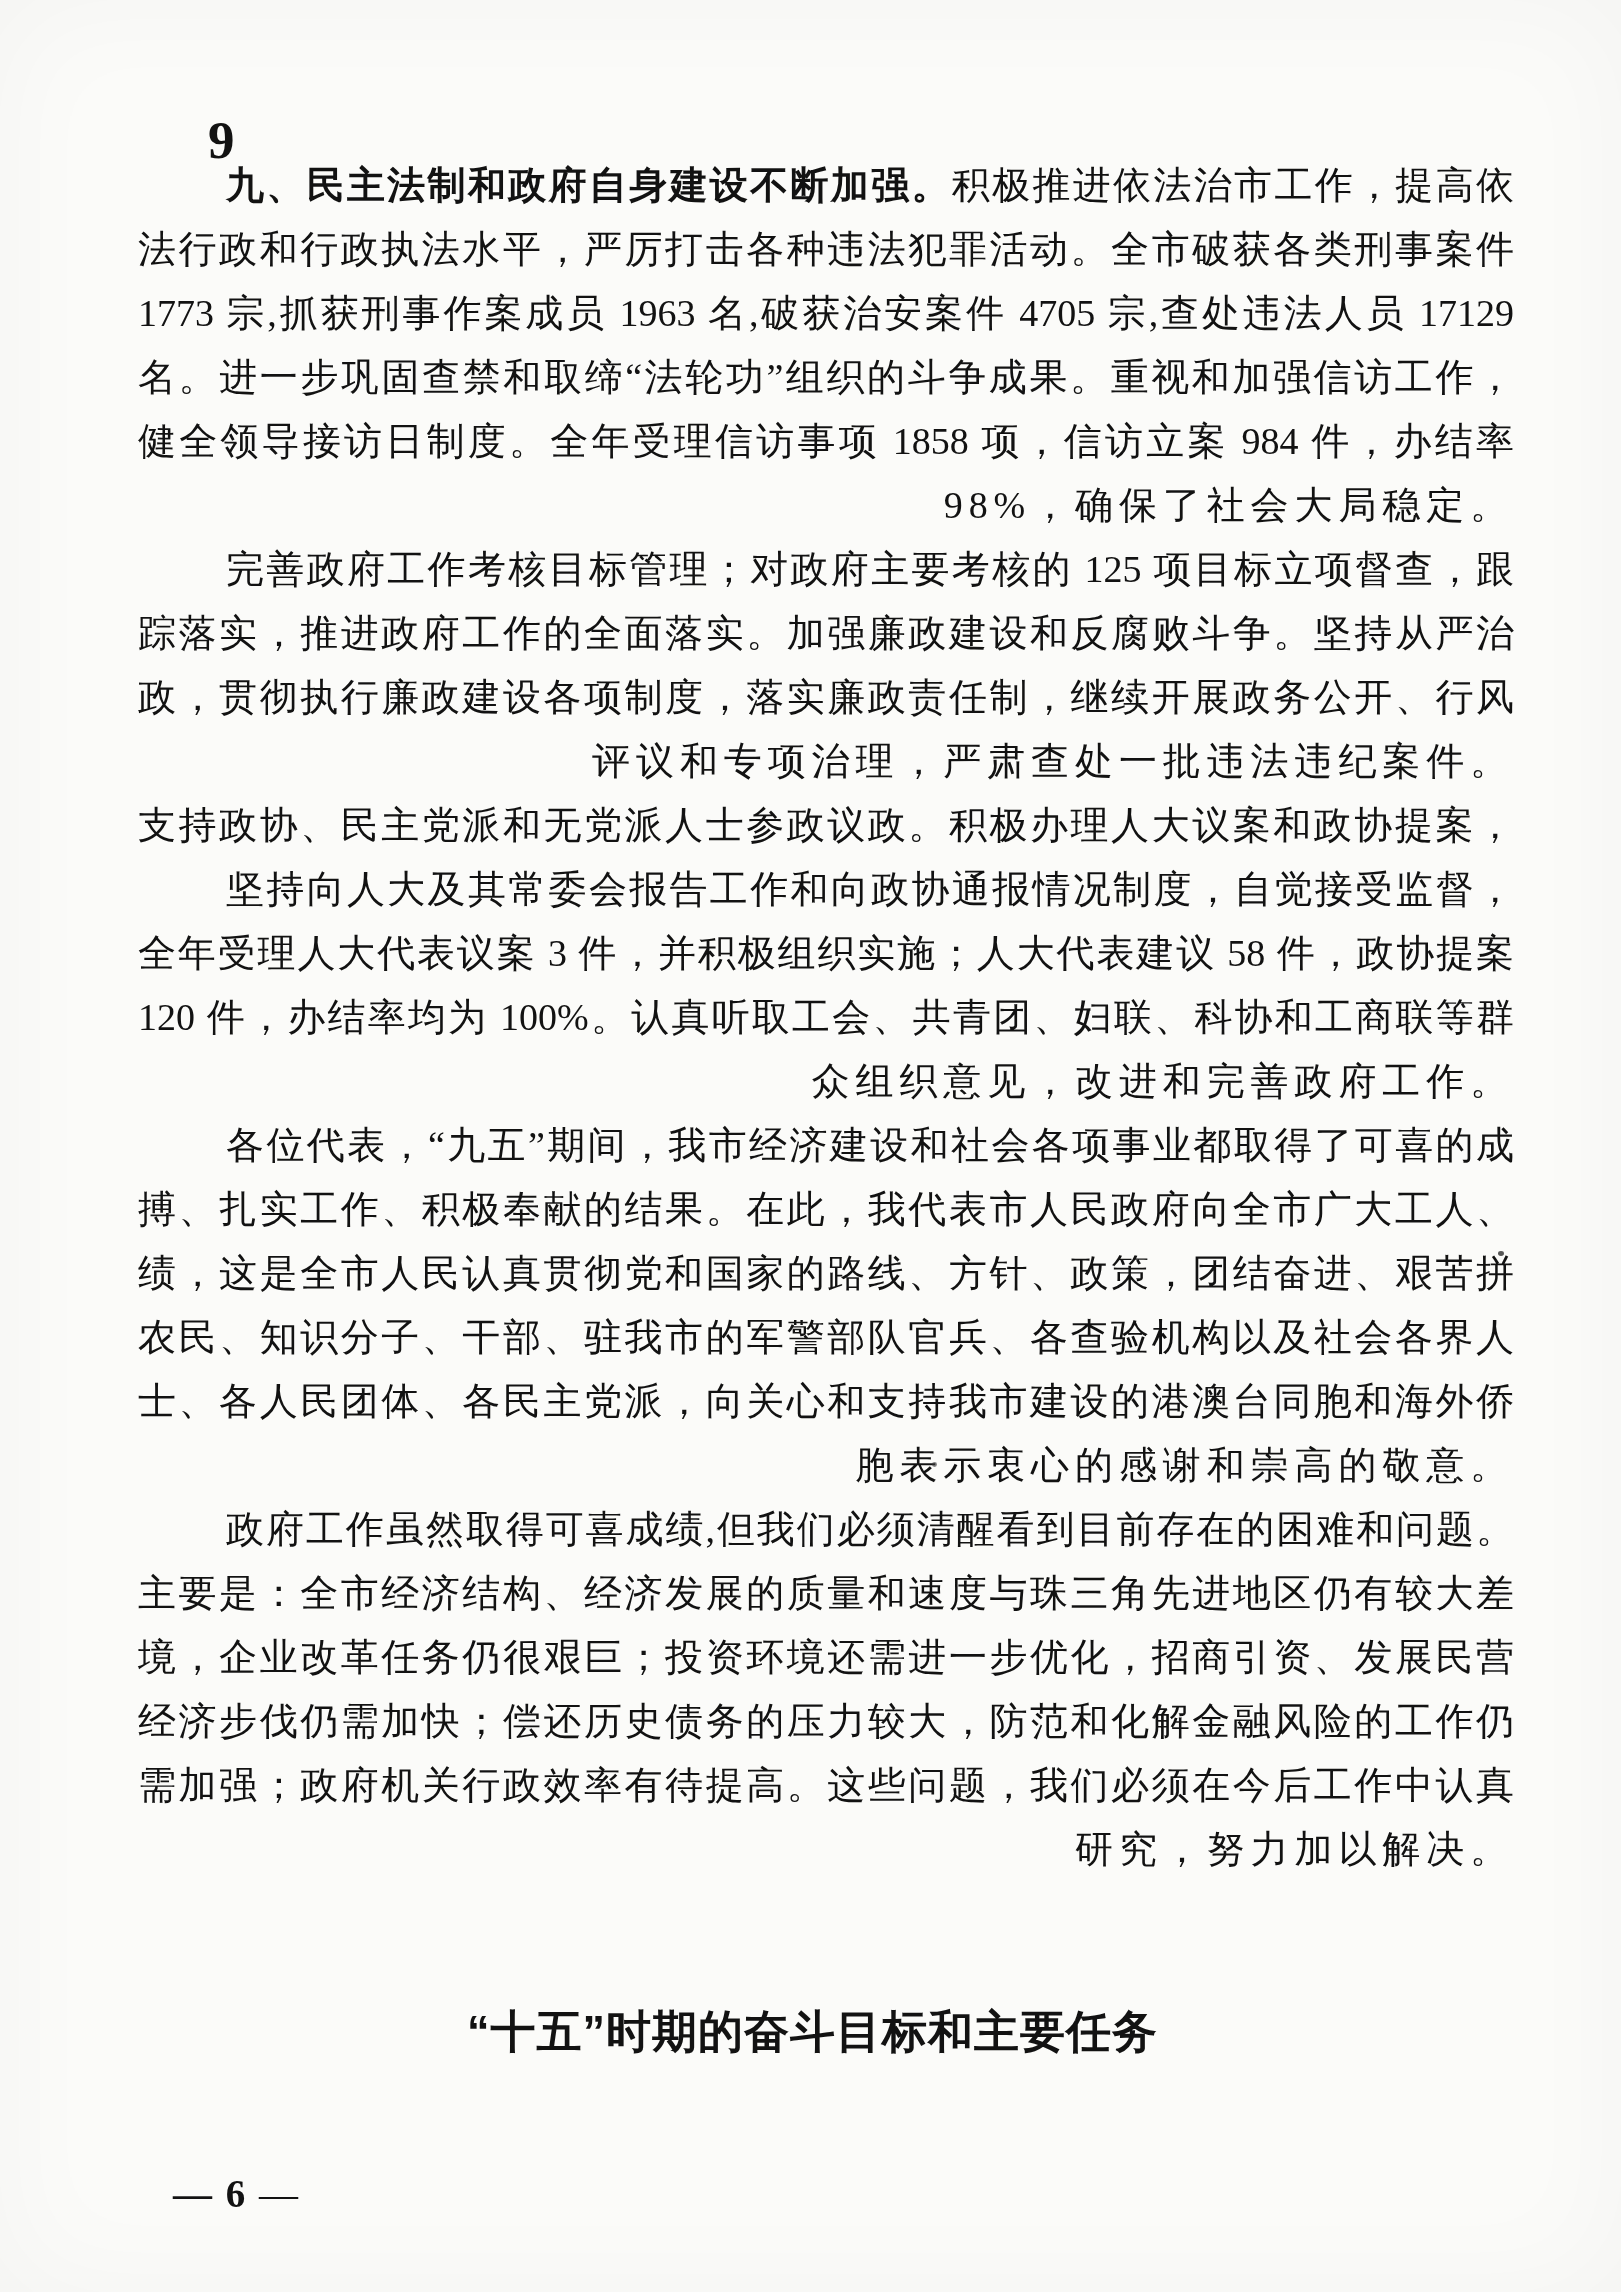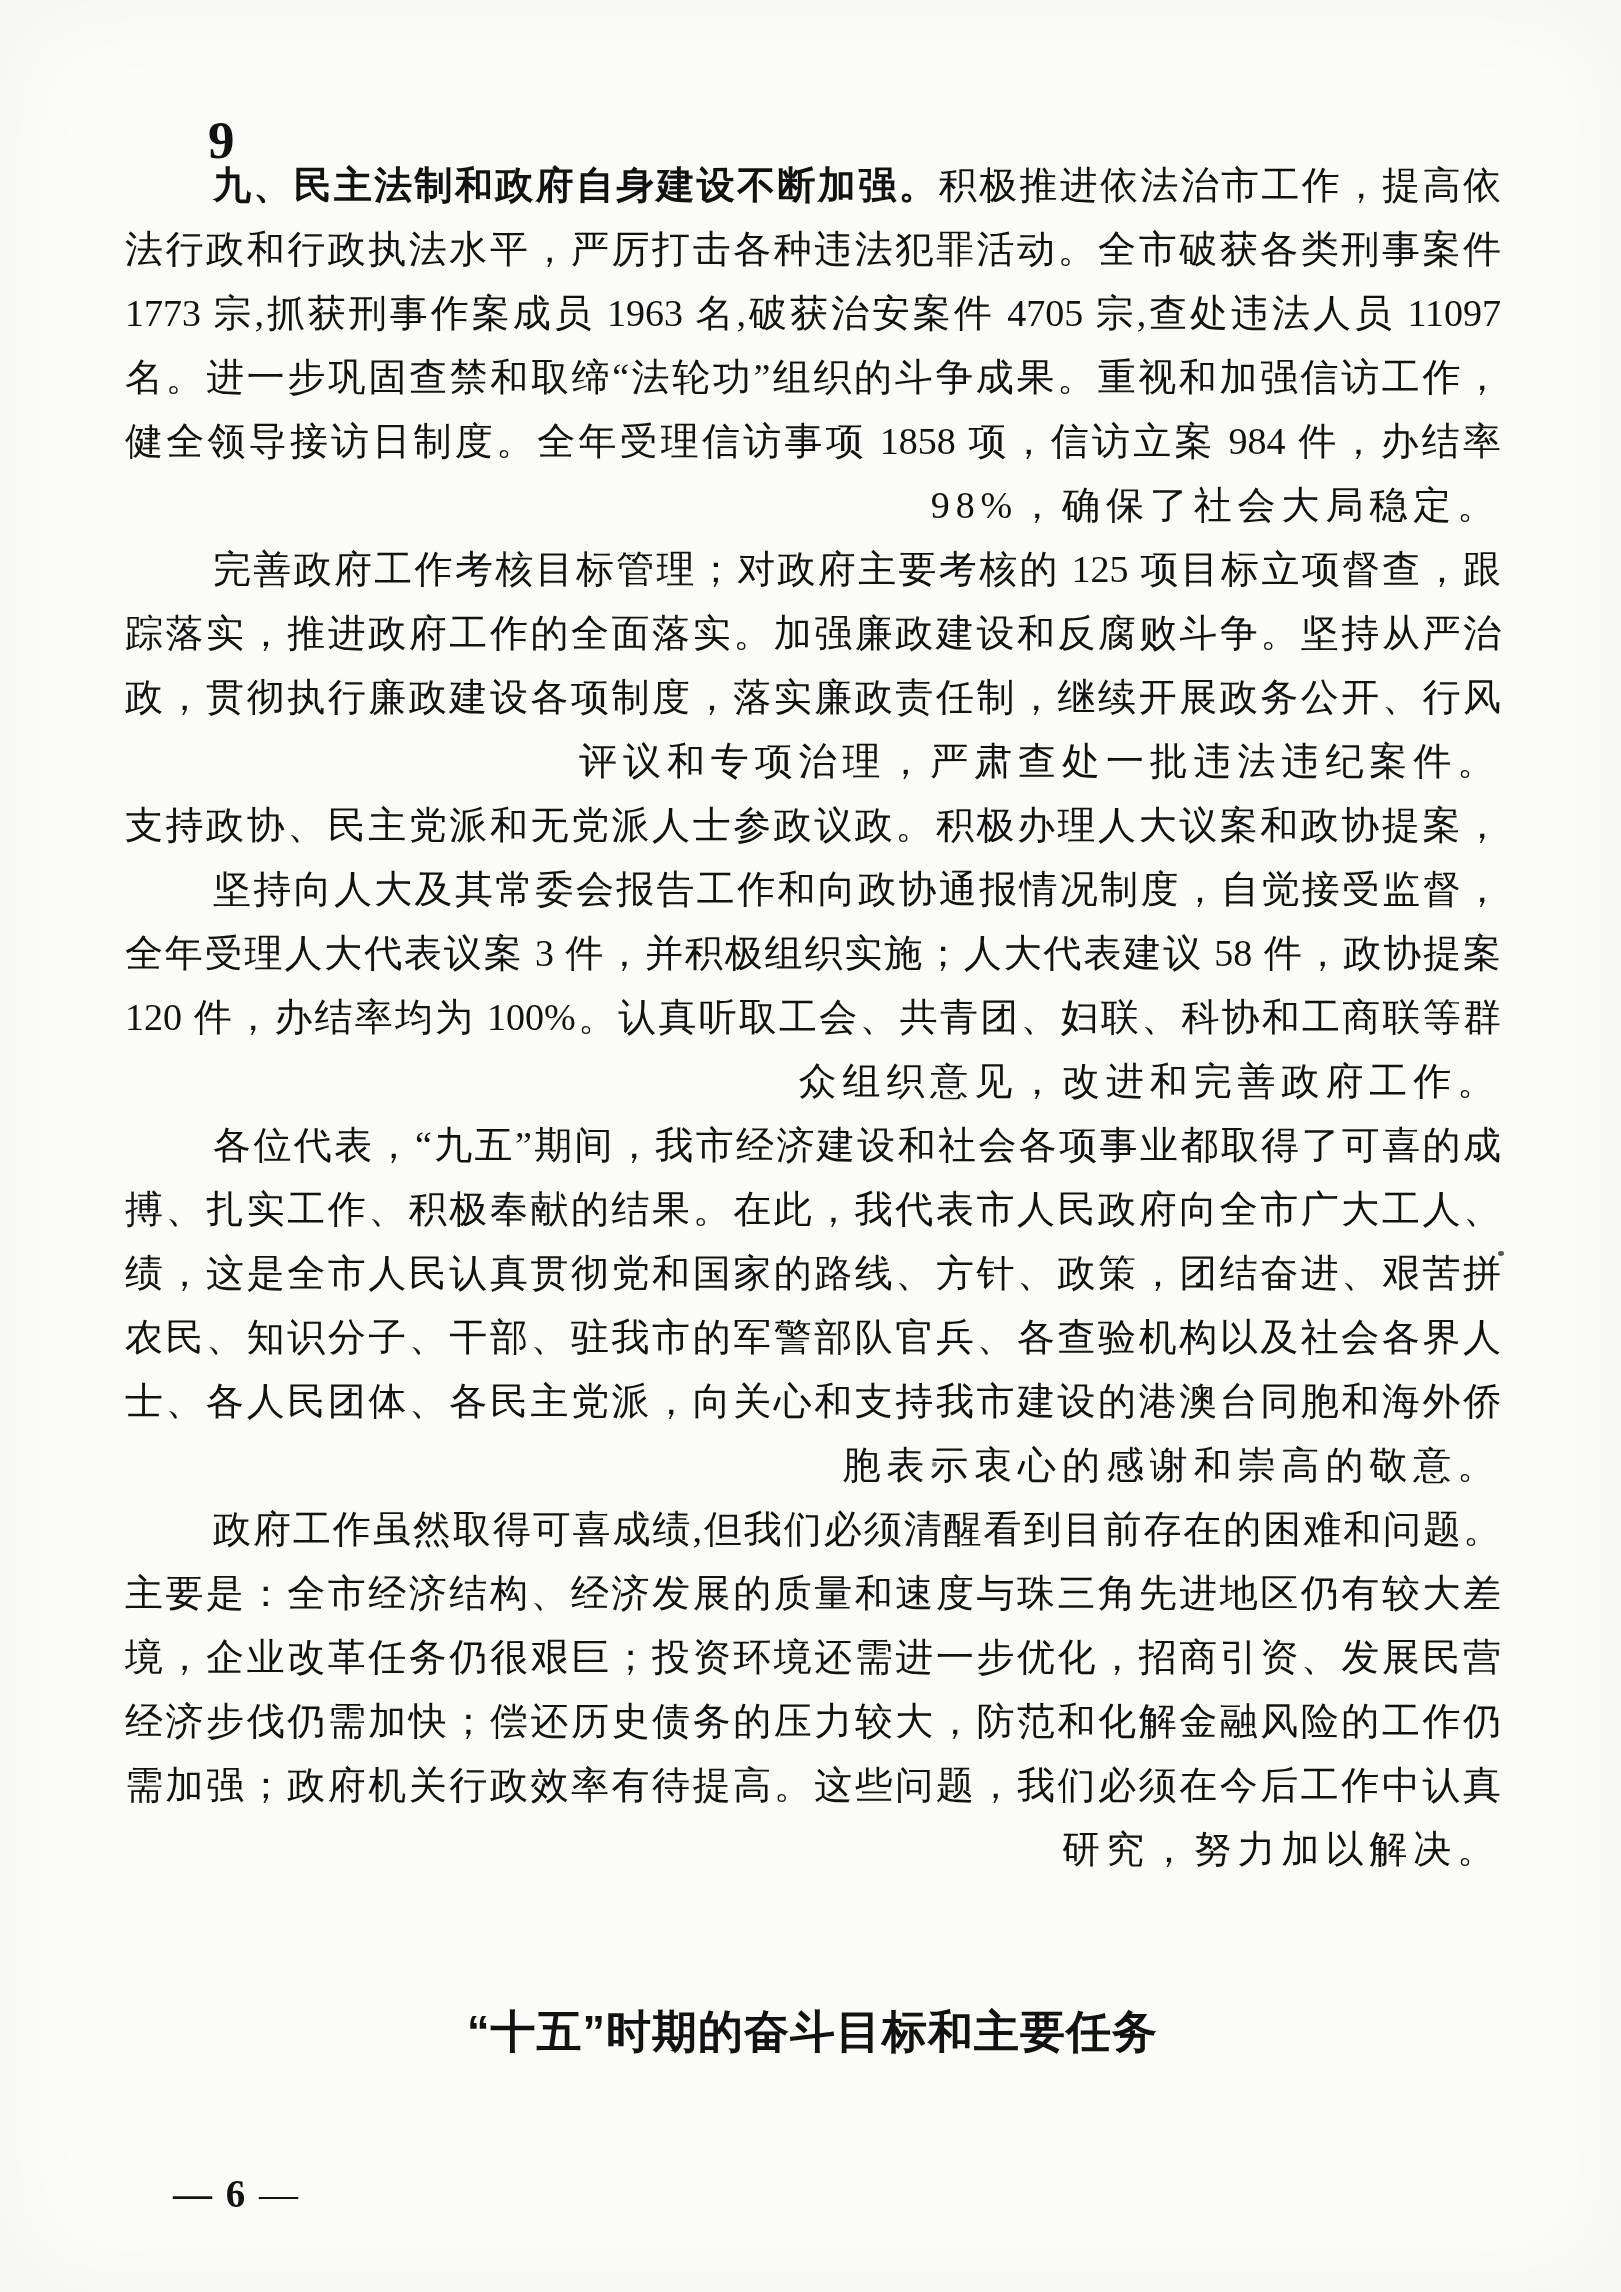--- a/index.html
+++ b/index.html
@@ -26,21 +26,21 @@
     position: absolute;
     left: 208px; top: 114px;
     font-size: 53px;
     font-weight: 700;
     line-height: 1;
     font-family: "Liberation Serif", "DejaVu Serif", serif;
     color: var(--ink, #111111);
   }
   .text-block {
     position: absolute;
-    left: 125px; top: 153px;
+    left: 138px; top: 153px;
     width: 1376px;
   }
   .line {
     height: 64px;
     line-height: 64px;
     font-size: 38px;
     letter-spacing: 0;
     white-space: normal;
     color: var(--ink, #111111);
   }
@@ -90,21 +90,21 @@
 </head>
 <body>
 
 <div class="page">
 
   <div class="hand-number">9</div>
 
   <div class="text-block">
       <div class="line justify indent"><span class="bold">九、民主法制和政府自身建设不断加强。</span>积极推进依法治市工作，提高依</div>
       <div class="line justify">法行政和行政执法水平，严厉打击各种违法犯罪活动。全市破获各类刑事案件</div>
-      <div class="line justify">1773 宗,抓获刑事作案成员 1963 名,破获治安案件 4705 宗,查处违法人员 11097</div>
+      <div class="line justify">1773 宗,抓获刑事作案成员 1963 名,破获治安案件 4705 宗,查处违法人员 17129</div>
       <div class="line justify">名。进一步巩固查禁和取缔“法轮功”组织的斗争成果。重视和加强信访工作，</div>
       <div class="line justify">健全领导接访日制度。全年受理信访事项 1858 项，信访立案 984 件，办结率</div>
       <div class="line last">98%，确保了社会大局稳定。</div>
       <div class="line justify indent">完善政府工作考核目标管理；对政府主要考核的 125 项目标立项督查，跟</div>
       <div class="line justify">踪落实，推进政府工作的全面落实。加强廉政建设和反腐败斗争。坚持从严治</div>
       <div class="line justify">政，贯彻执行廉政建设各项制度，落实廉政责任制，继续开展政务公开、行风</div>
       <div class="line last">评议和专项治理，严肃查处一批违法违纪案件。</div>
       <div class="line justify">支持政协、民主党派和无党派人士参政议政。积极办理人大议案和政协提案，</div>
       <div class="line justify indent">坚持向人大及其常委会报告工作和向政协通报情况制度，自觉接受监督，</div>
       <div class="line justify">全年受理人大代表议案 3 件，并积极组织实施；人大代表建议 58 件，政协提案</div>

